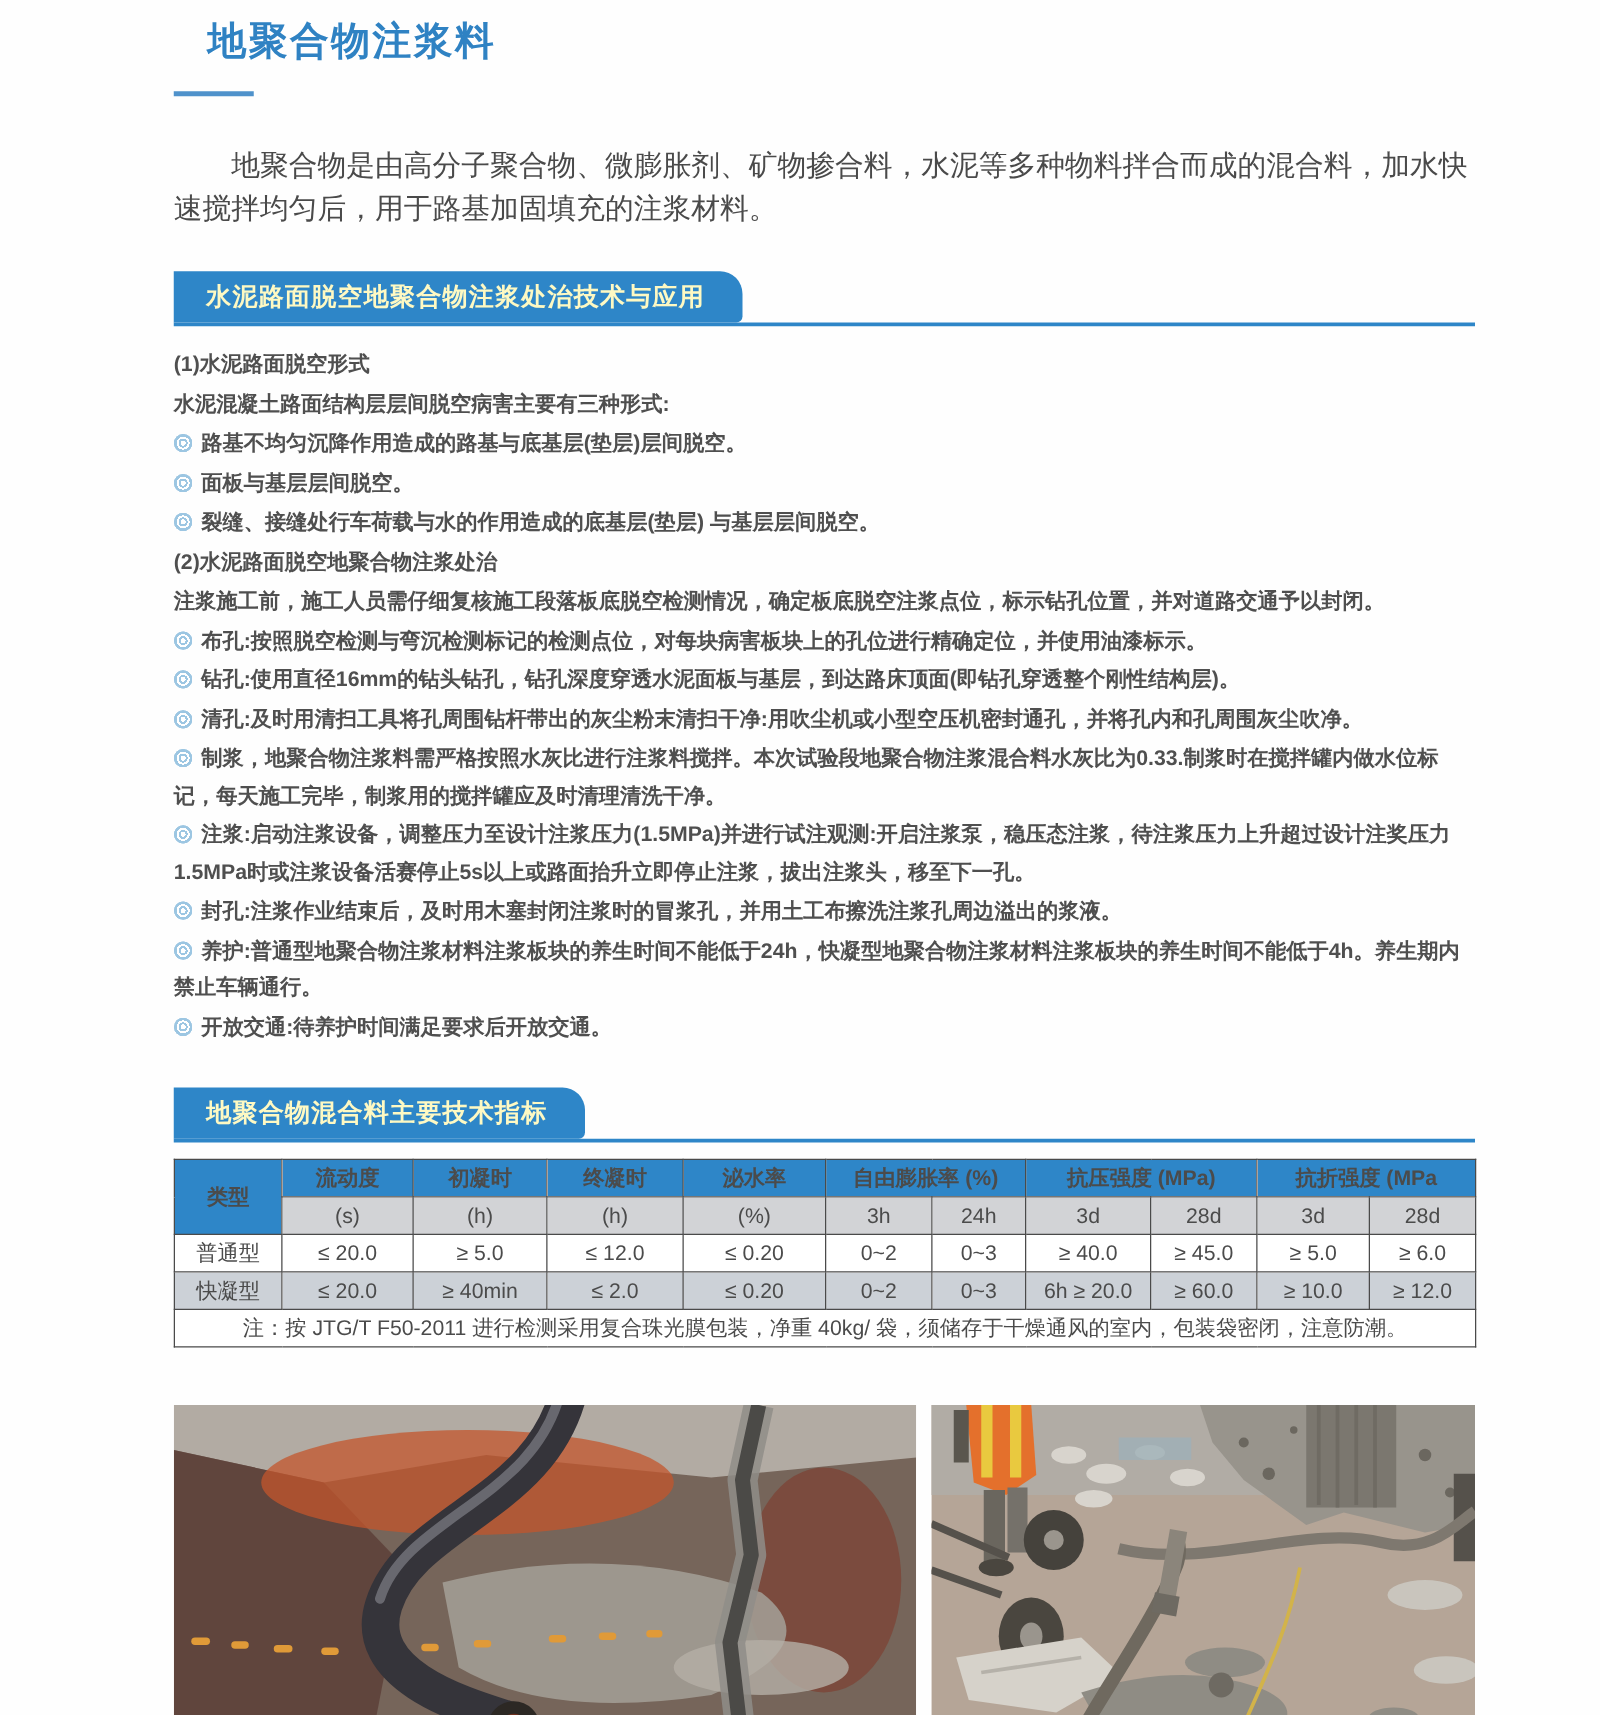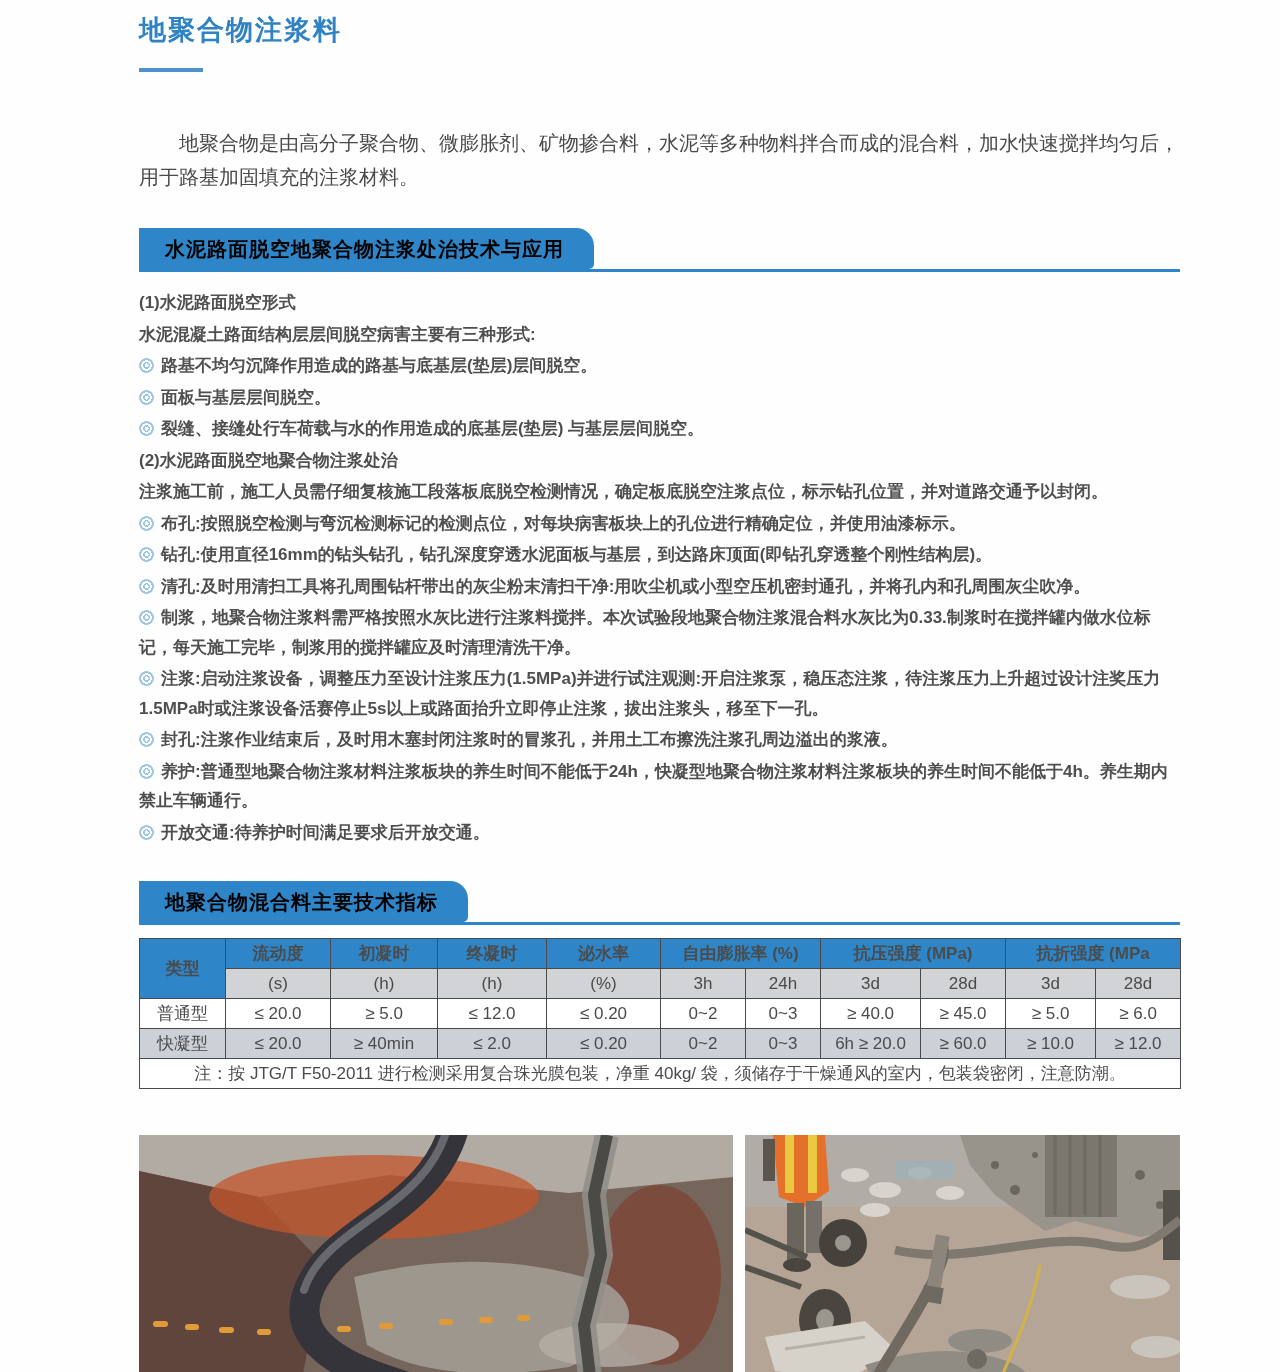--- a/index.html
+++ b/index.html
@@ -3,28 +3,28 @@
 <meta charset="utf-8">
 <style>
   html,body{margin:0;padding:0;}
   body{
     width:1280px;height:1372px;background:#fefefe;
     font-family:"Liberation Sans","DejaVu Sans",sans-serif;
     color:#4b4b4b;position:relative;overflow:hidden;
   }
   .content{margin-left:139px;width:1041px;}
   .page-title{
-    padding-top:14px;font-size:27px;font-weight:bold;color:#2f82c3;
-    letter-spacing:2px;line-height:1.2;
+    padding-top:14px;font-size:31px;font-weight:bold;color:#2f82c3;
+    letter-spacing:2px;line-height:1.2;margin-left:27px;
   }
   .title-underline{width:64px;height:4px;background:#4f92cb;margin-top:22px;}
-  .intro{margin-top:54px;font-size:20px;line-height:34px;color:#4a4a4a;text-indent:2em;}
+  .intro{margin-top:38px;font-size:23px;line-height:34px;color:#4a4a4a;text-indent:2em;}
   .banner-row{border-bottom:3px solid #2e86c8;margin-top:34px;line-height:0;}
   .banner{
-    display:inline-block;background:#2e86c8;color:#000000;
+    display:inline-block;background:#2e86c8;color:#fef9c3;
     font-size:20px;font-weight:bold;letter-spacing:1px;
     padding:10px 30px 9px 26px;border-radius:0 18px 5px 0;line-height:22px;
   }
   .body-list{margin-top:16px;}
   .item{font-size:17px;line-height:29.5px;color:#4f4f4f;margin:2px 0;font-weight:bold;}
   .bullet-ring{
     display:inline-block;width:15px;height:15px;border-radius:50%;
     margin-right:7px;vertical-align:-2px;
     background:radial-gradient(circle,#ffffff 0 2px,#9cc6e2 2px 3.6px,#ffffff 3.6px 5.2px,#9cc6e2 5.2px 7.5px,transparent 7.5px);
   }

